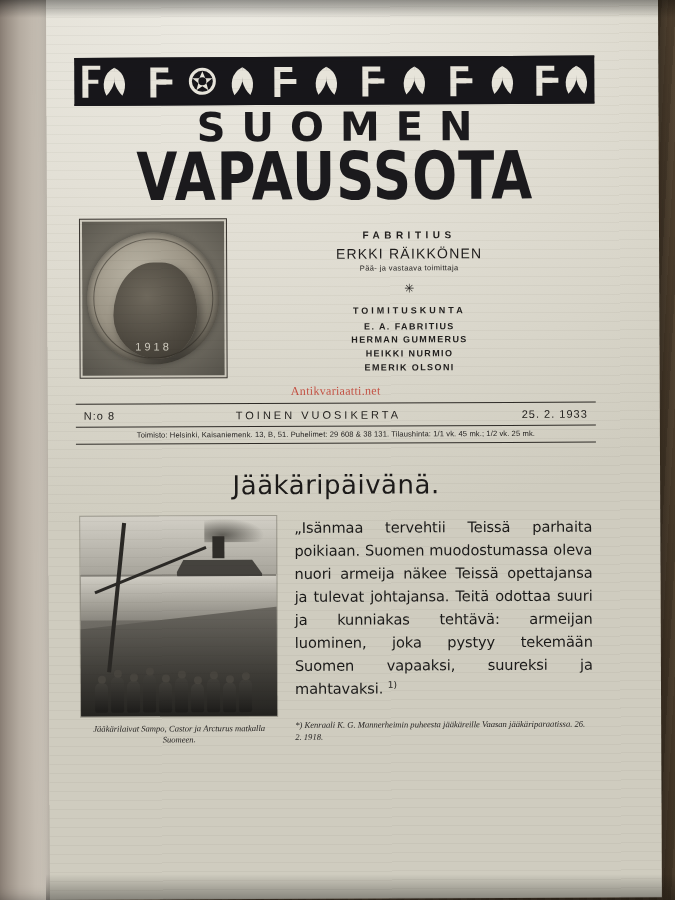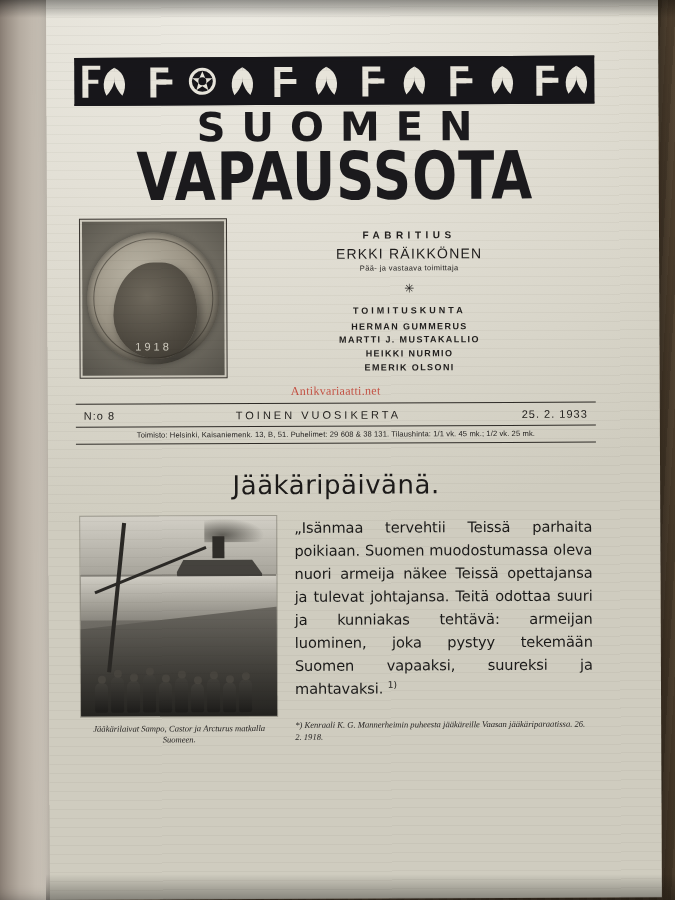--- a/index.html
+++ b/index.html
@@ -478,22 +478,22 @@
             </div>
           </div>
 
           <div class="ed-block">
             <div class="ed-label">FABRITIUS</div>
             <div class="ed-editor">ERKKI RÄIKKÖNEN</div>
             <div class="ed-sub">Pää- ja vastaava toimittaja</div>
             <div class="ed-star">✳</div>
             <div class="ed-label2">TOIMITUSKUNTA</div>
             <div class="ed-names">
+              <div>E. A. FABRITIUS</div>
               <div>HERMAN GUMMERUS</div>
-              <div>MARTTI J. MUSTAKALLIO</div>
               <div>HEIKKI NURMIO</div>
               <div>EMERIK OLSONI</div>
             </div>
           </div>
 
         </div>
 
         <div class="watermark">Antikvariaatti.net</div>
 
         <div class="issue-bar">

